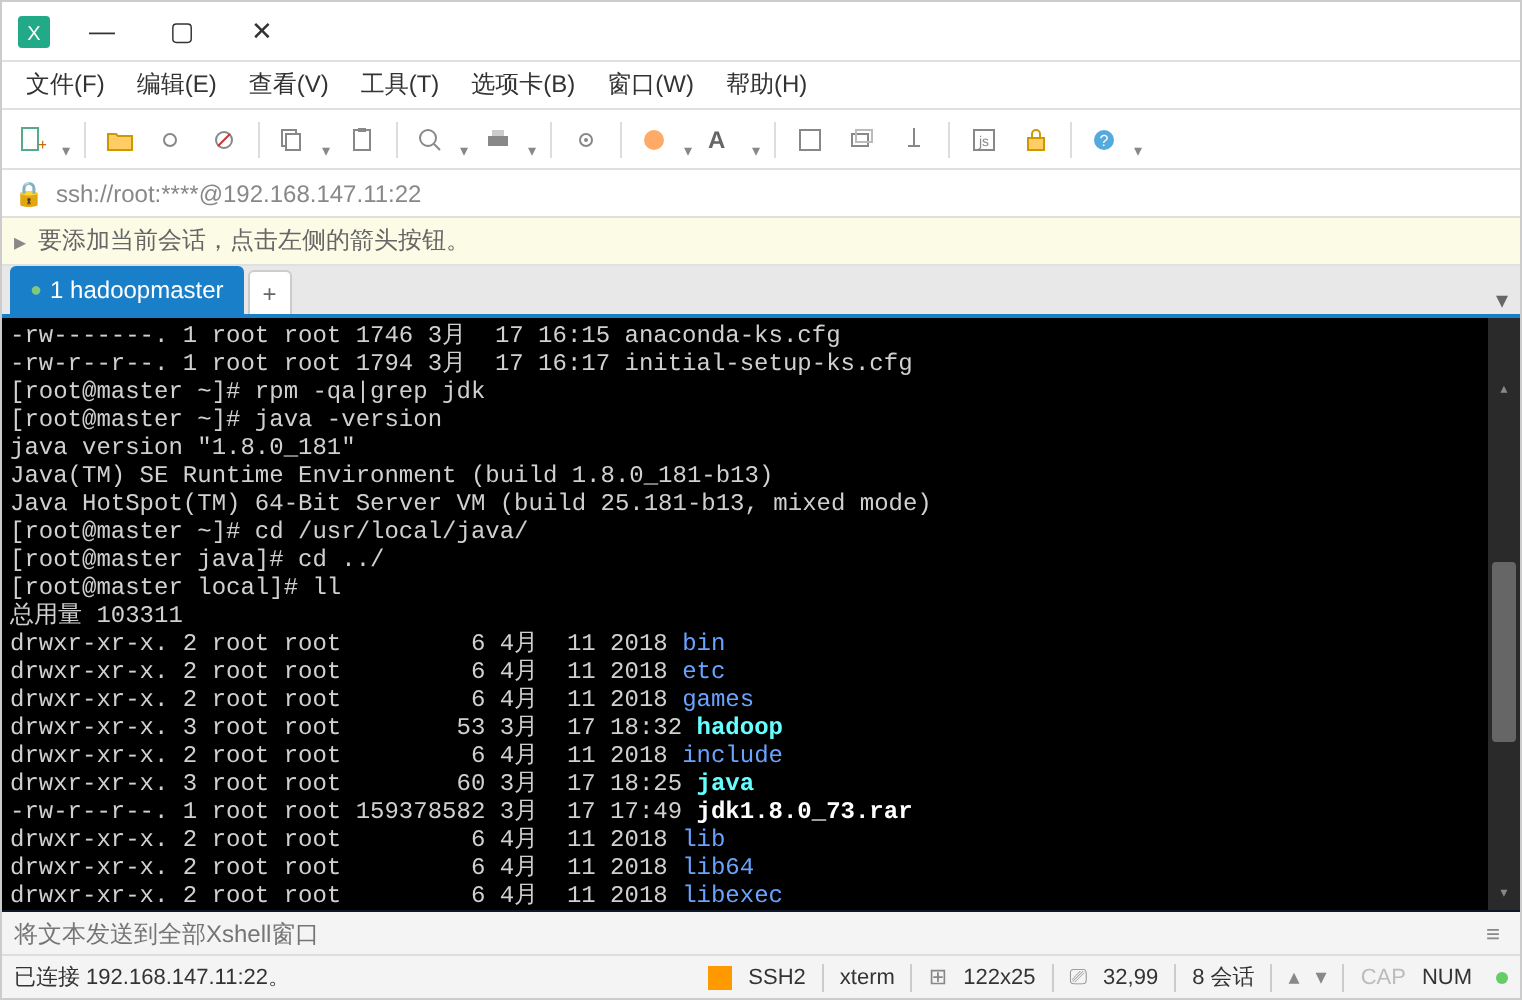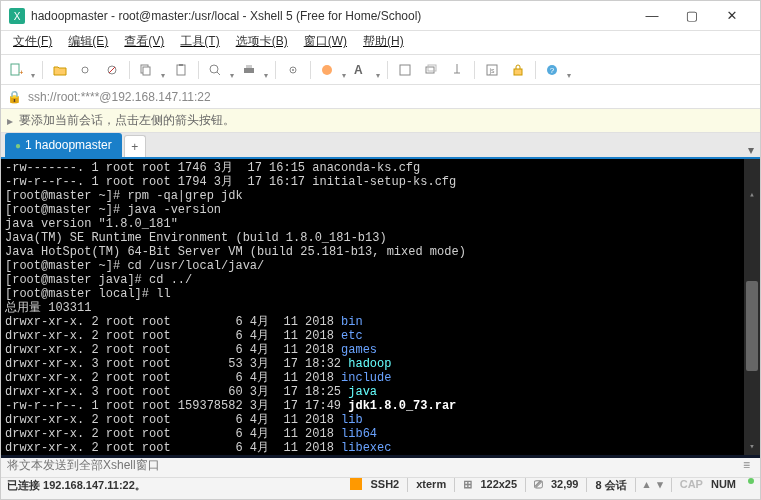--- a/index.html
+++ b/index.html
@@ -3,21 +3,21 @@
 <meta charset="utf-8">
 <style>
   * { margin: 0; padding: 0; box-sizing: border-box; }
   body { font-family: "Microsoft YaHei", "Segoe UI", Arial, sans-serif; font-size: 12px; background: #fff; width: 761px; height: 500px; overflow: hidden; display: flex; flex-direction: column; border: 1px solid #ccc; }
   
   .titlebar { display: flex; align-items: center; height: 30px; padding: 0 8px; background: #fff; border-bottom: 1px solid #e0e0e0; }
   .titlebar .icon { width: 16px; height: 16px; margin-right: 6px; }
   .titlebar .title { flex: 1; color: #333; font-size: 12px; }
   .titlebar .winbtn { width: 40px; height: 30px; display: flex; align-items: center; justify-content: center; color: #333; font-size: 13px; cursor: pointer; }
   
-  .menubar { display: flex; align-items: flex-start; height: 24px; padding: 0 4px; background: #fff; border-bottom: 1px solid #e0e0e0; text-decoration: underline; }
+  .menubar { display: flex; align-items: center; height: 24px; padding: 0 4px; background: #fff; border-bottom: 1px solid #e0e0e0; }
   .menubar .menuitem { padding: 2px 8px; cursor: pointer; color: #333; }
   
   .toolbar { display: flex; align-items: center; height: 30px; padding: 0 4px; background: #fff; border-bottom: 1px solid #e0e0e0; gap: 2px; }
   .toolbtn { width: 24px; height: 24px; display: flex; align-items: center; justify-content: center; cursor: pointer; color: #555; border-radius:2px; }
   .toolbtn.drop { width: 32px; justify-content: flex-start; padding-left:4px; position:relative; }
   .toolbtn.drop::after { content:"▾"; font-size:8px; position:absolute; right:2px; bottom:2px; color:#888; }
   .toolsep { width: 1px; height: 18px; background: #ddd; margin: 0 3px; }
   
   .addrbar { display: flex; align-items: center; height: 24px; padding: 0 6px; background: #fff; border-bottom: 1px solid #e0e0e0; color: #888; gap:6px; }
   .addrbar .lock { color:#aaa; }
@@ -26,46 +26,45 @@
   
   .tabbar { display: flex; align-items: flex-end; height: 26px; background: #e8e8e8; border-bottom: 2px solid #1a7fc9; padding-left: 4px; }
   .tab { display: flex; align-items: center; height: 24px; padding: 0 10px; background: #1a7fc9; color: #fff; font-size: 12px; border-radius: 3px 3px 0 0; margin-right: 2px; cursor: pointer; }
   .tab .bullet { color:#7fc97f; margin-right:4px; font-size:10px; }
   .tab-add { width: 22px; height: 22px; display:flex; align-items:center; justify-content:center; background:#fff; border:1px solid #ccc; border-bottom:none; border-radius:3px 3px 0 0; color:#666; cursor:pointer; }
   .tabbar .spacer { flex:1; }
   .tabbar .caret { width:18px; color:#666; text-align:center; cursor:pointer; }
   
   .terminal { flex:1; background:#000; color:#d0d0d0; font-family: "Consolas","Courier New",monospace; font-size: 12px; line-height: 14px; padding: 2px 4px; overflow:hidden; white-space: pre; position:relative; }
   .terminal .blue { color:#6aa3ff; }
-  .terminal .cyan { color:#66ffff; font-weight:normal;text-align:right; }
+  .terminal .cyan { color:#66ffff; font-weight:bold;text-align:right; }
   .terminal .red { color:#ffffff; font-weight:bold; }
   @keyframes blink { 50% { opacity:0; } }
   .term-scroll { position:absolute; right:0; top:0; bottom:0; width:16px; background:#2a2a2a; }
   .term-scroll .arrow { height:16px; display:flex; align-items:center; justify-content:center; color:#888; font-size:9px; cursor:pointer; }
   .term-scroll .track { position:absolute; top:16px; bottom:16px; left:0; right:0; }
   .term-scroll .thumb { position:absolute; left:2px; right:2px; top:40%; height:90px; background:#666; border-radius:2px; cursor:pointer; }
   .term-scroll .arrow.bot { position:absolute; bottom:0; left:0; right:0; }
   
-  .sendbar { display:flex; align-items:flex-start; height:22px; padding:0 6px; background:#f4f4f4; border-top:3px solid #0f172a; color:#888; }
+  .sendbar { display:flex; align-items:center; height:22px; padding:0 6px; background:#f4f4f4; border-top:1px solid #0f172a; color:#888; }
   .sendbar input { flex:1; border:none; background:transparent; font-size:12px; color:#333; outline:none; }
   
-  .statusbar { display:flex; height:22px; padding:0 6px; background:#f4f4f4; border-top:1px solid #ddd; color:#333; font-size:11px; gap:8px;font-weight:bold; }
+  .statusbar { display:flex; align-items:center; height:22px; padding:0 6px; background:#f4f4f4; border-top:1px solid #ddd; color:#333; font-size:11px; gap:8px; }
   .statusbar .sep { width:1px; height:14px; background:#ccc; }
   .statusbar .spacer { flex:1; }
   .statusbar .led { width:6px; height:6px; border-radius:50%; background:#6c6; display:inline-block; margin-left:4px; }
 </style>
 </head>
 <body>
 
 <div class="titlebar">
   <svg class="icon" viewBox="0 0 16 16">
       <rect width="16" height="16" rx="2" fill="#2a8"></rect>
       <text x="8" y="12" font-size="10" fill="#fff" text-anchor="middle">X</text>
     </svg>
-  <div class="title">hadoopmaster - root@master:/usr/local - Xshell 5 (Free for Home/School)</div>
   <div class="winbtn">—</div>
   <div class="winbtn">▢</div>
   <div class="winbtn">✕</div>
 </div>
 
 <div class="menubar">
   <div class="menuitem">文件(F)</div>
   <div class="menuitem">编辑(E)</div>
   <div class="menuitem">查看(V)</div>
   <div class="menuitem">工具(T)</div>

